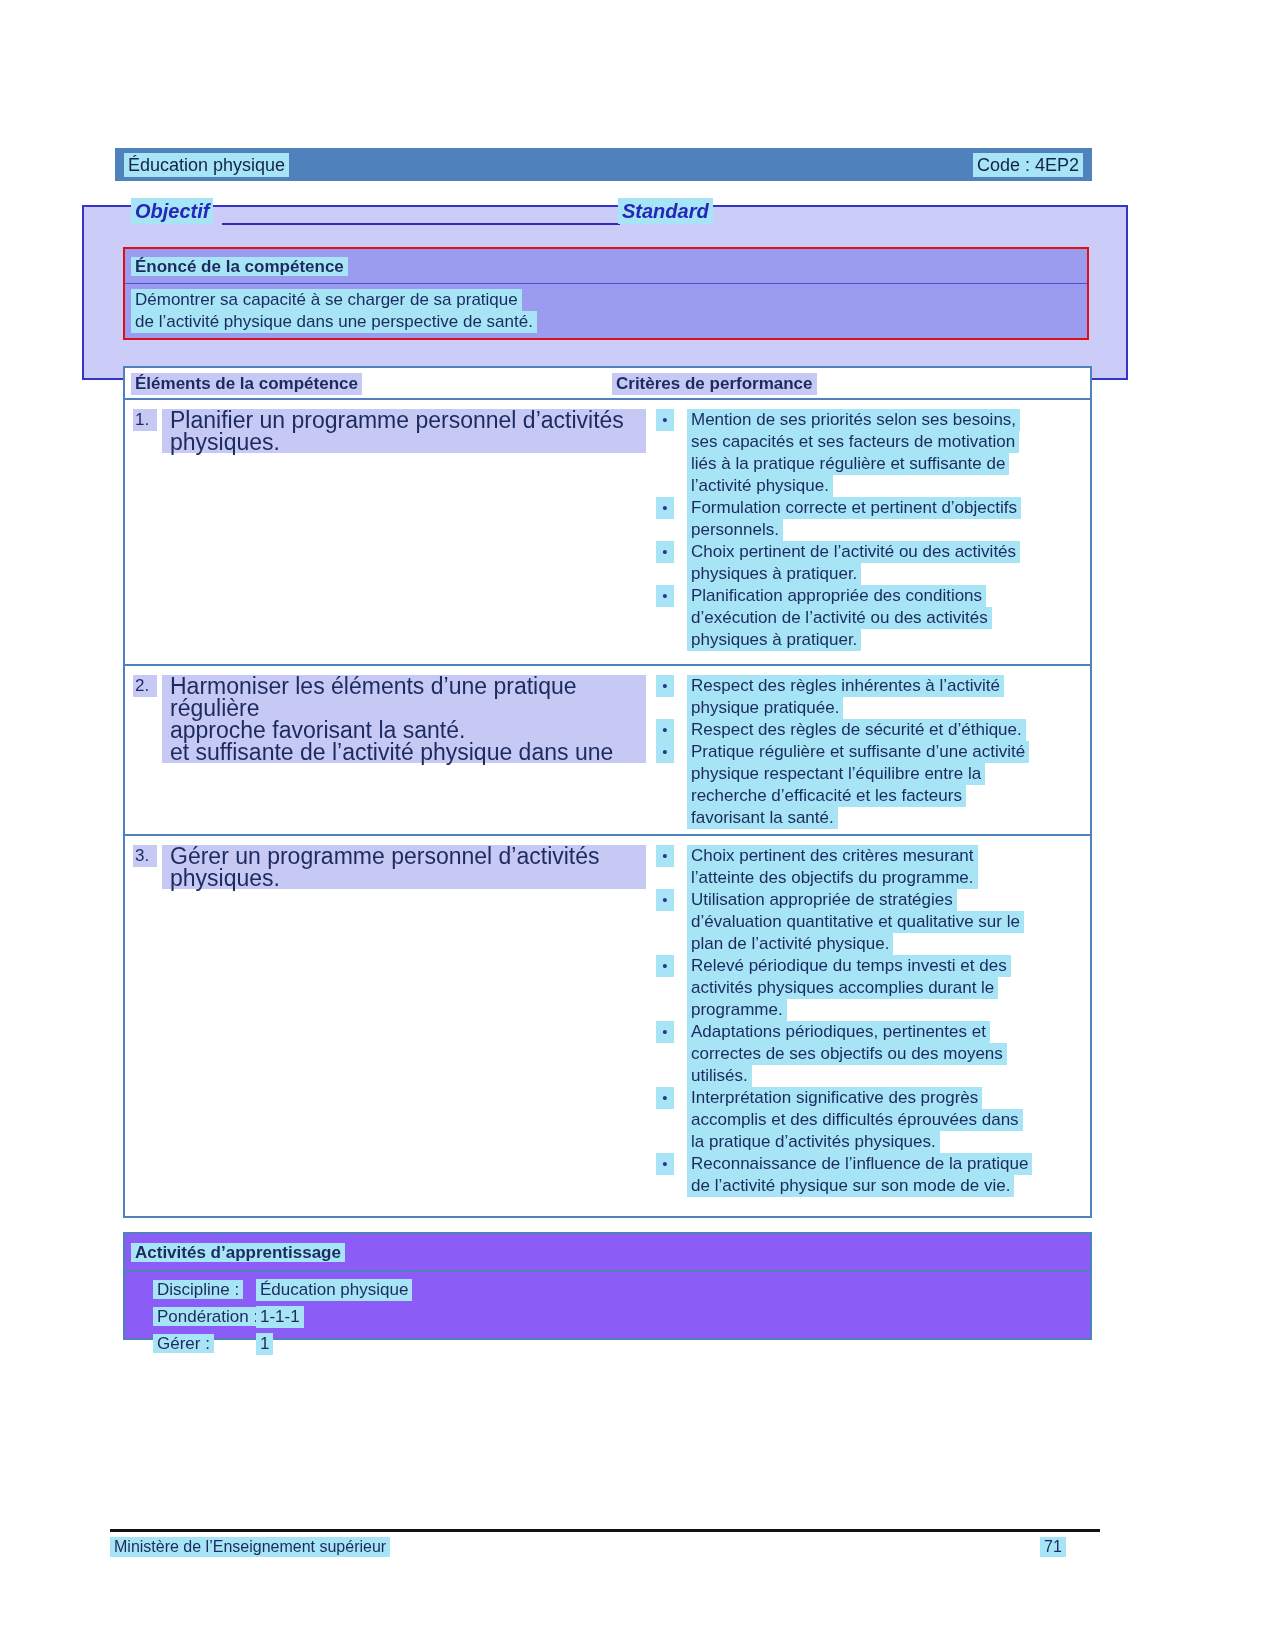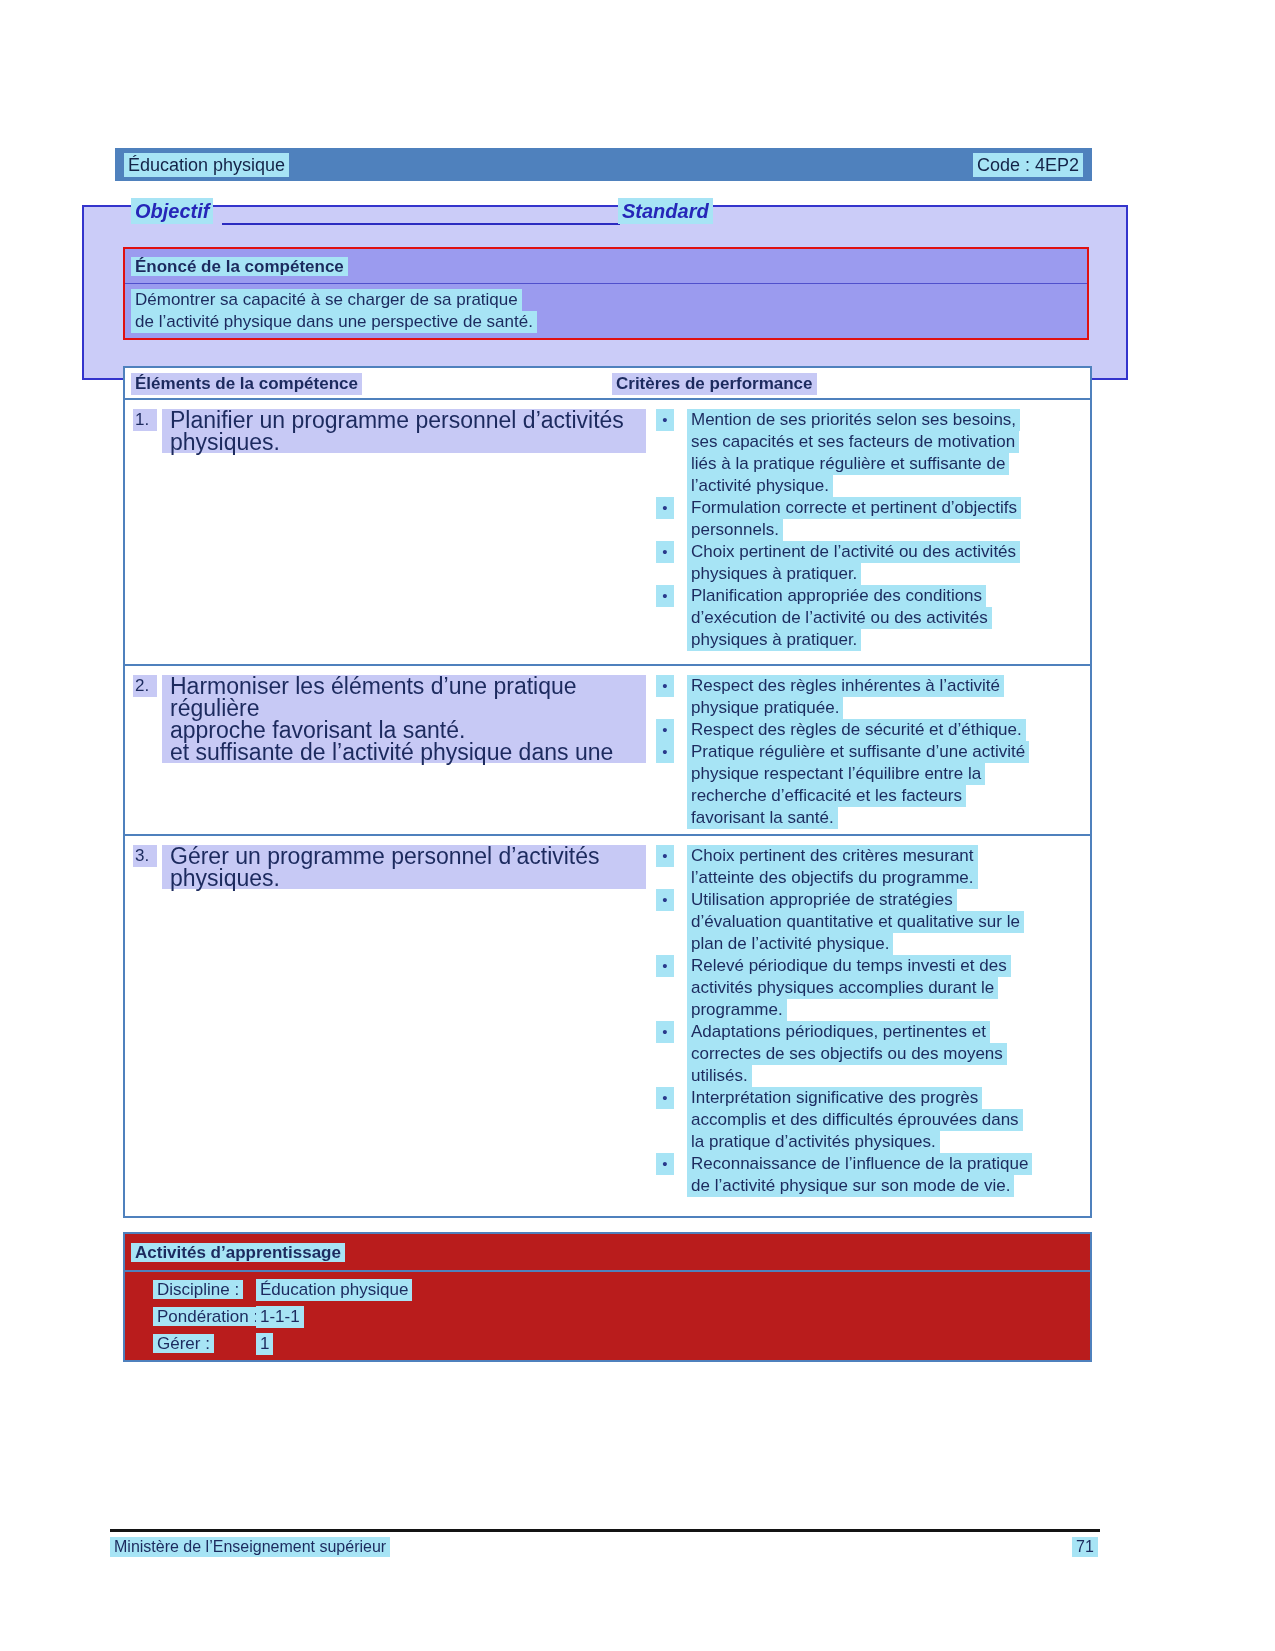--- a/index.html
+++ b/index.html
@@ -54,33 +54,33 @@
   .elines { flex:1; }
   .eline { display:block; background:#c7c9f5; line-height:22px; font-size:23px; padding:0 8px; }
 
   .cell-right { flex:1; padding:0 10px 0 4px; }
   .bitem { display:flex; align-items:flex-start; }
   .bullet { width:18px; flex:none; margin-right:13px; line-height:22px; font-size:15px;
             color:#2a3a8c; text-align:center; padding:0; }
   .blines { flex:1; }
 
   
-  .act-box { position:absolute; left:123px; top:1232px; width:969px; height:130px;
-             background:#b91c1c; border:2px solid #4f81bd; }
+  .act-box { position:absolute; left:123px; top:1232px; width:969px; height:108px;
+             background:#8b5cf6; border:2px solid #4f81bd; }
   .act-title-row { height:38px; border-bottom:2px solid #4f81bd; padding:8px 6px; }
   .act-title-row .hl { font-weight:bold; font-size:17px; line-height:22px; }
   .act-fields { padding:7px 6px; }
   .frow { position:relative; height:27px; font-size:17px; }
   .flabel { line-height:22px;margin-left:22px; }
   .fvalue { position:absolute; left:125px; top:0; line-height:22px; }
 
   
   .footer-rule { position:absolute; left:110px; top:1529px; width:990px; height:3px; background:#141414; }
   .footer-left { position:absolute; left:110px; top:1537px; font-size:16px; line-height:20px; }
-  .footer-right { position:absolute; left:1040px; top:1537px; font-size:16px; line-height:20px;margin-left:32px; }
+  .footer-right { position:absolute; left:1040px; top:1537px; font-size:16px; line-height:20px; }
 </style>
 </head>
 <body>
 
 <div class="page">
 
   <header class="topbar">
     <span class="hl cyan">Éducation physique</span>
     <span class="hl cyan">Code : 4EP2</span>
   </header>

